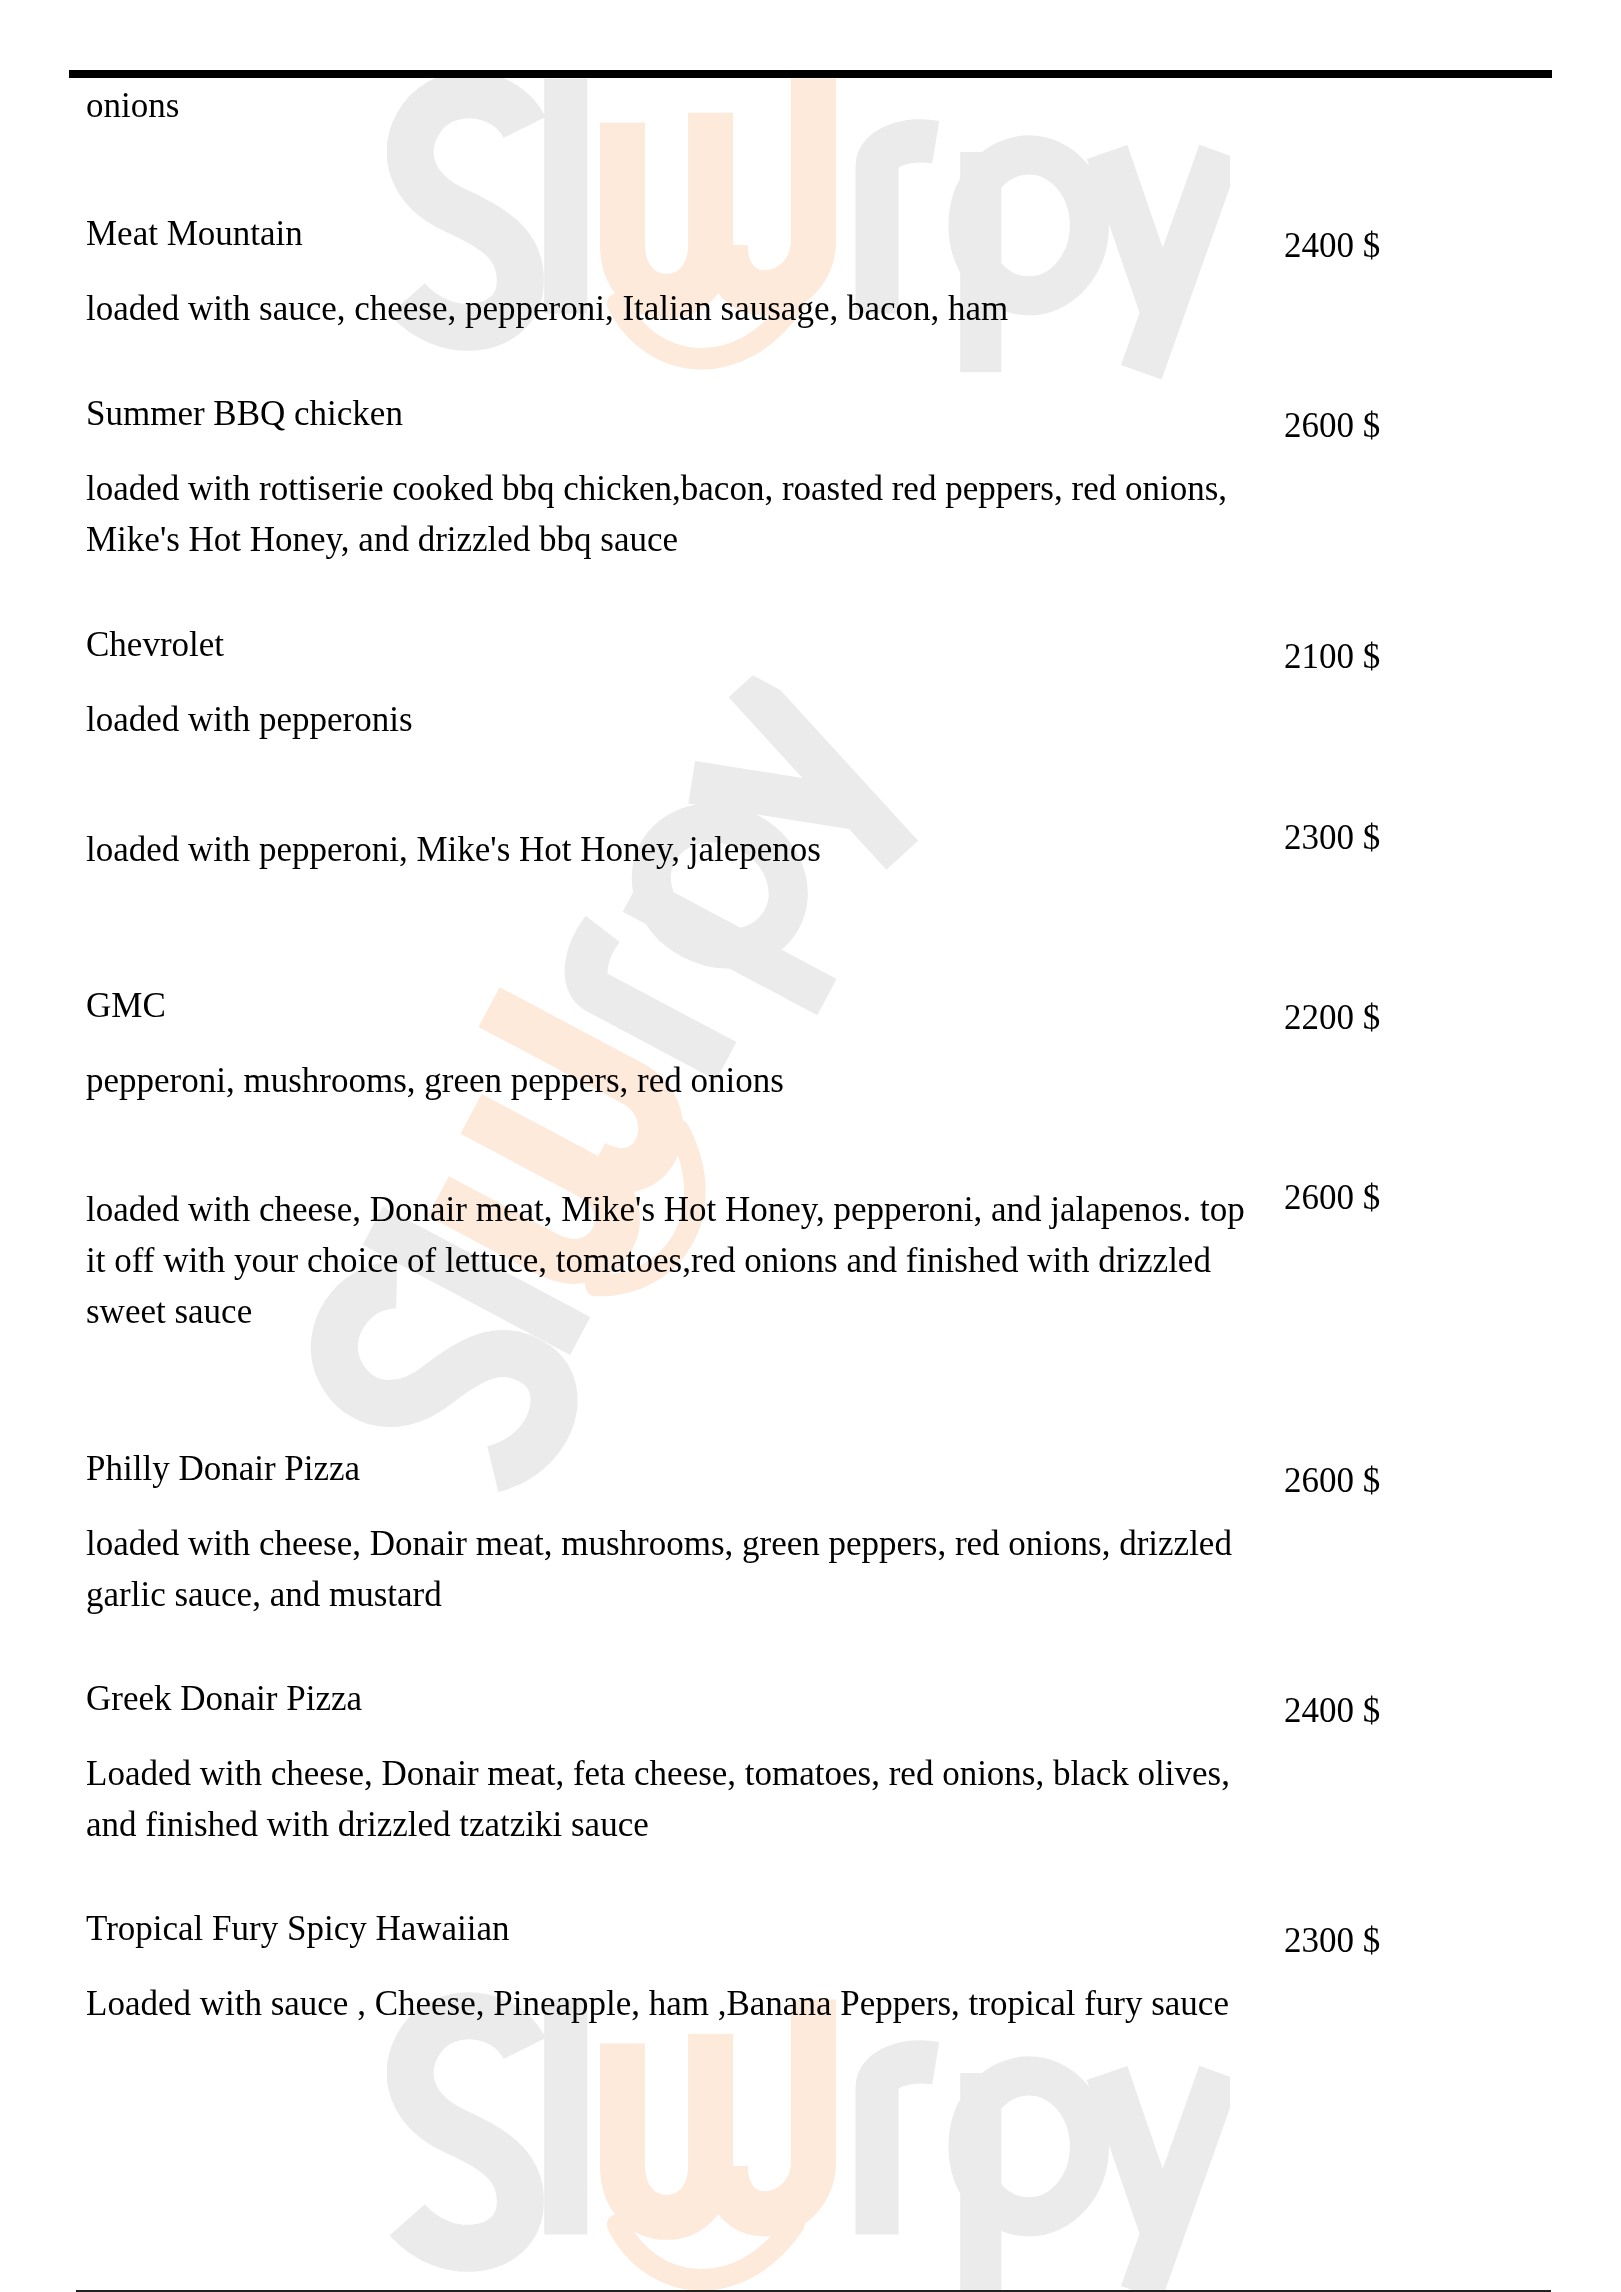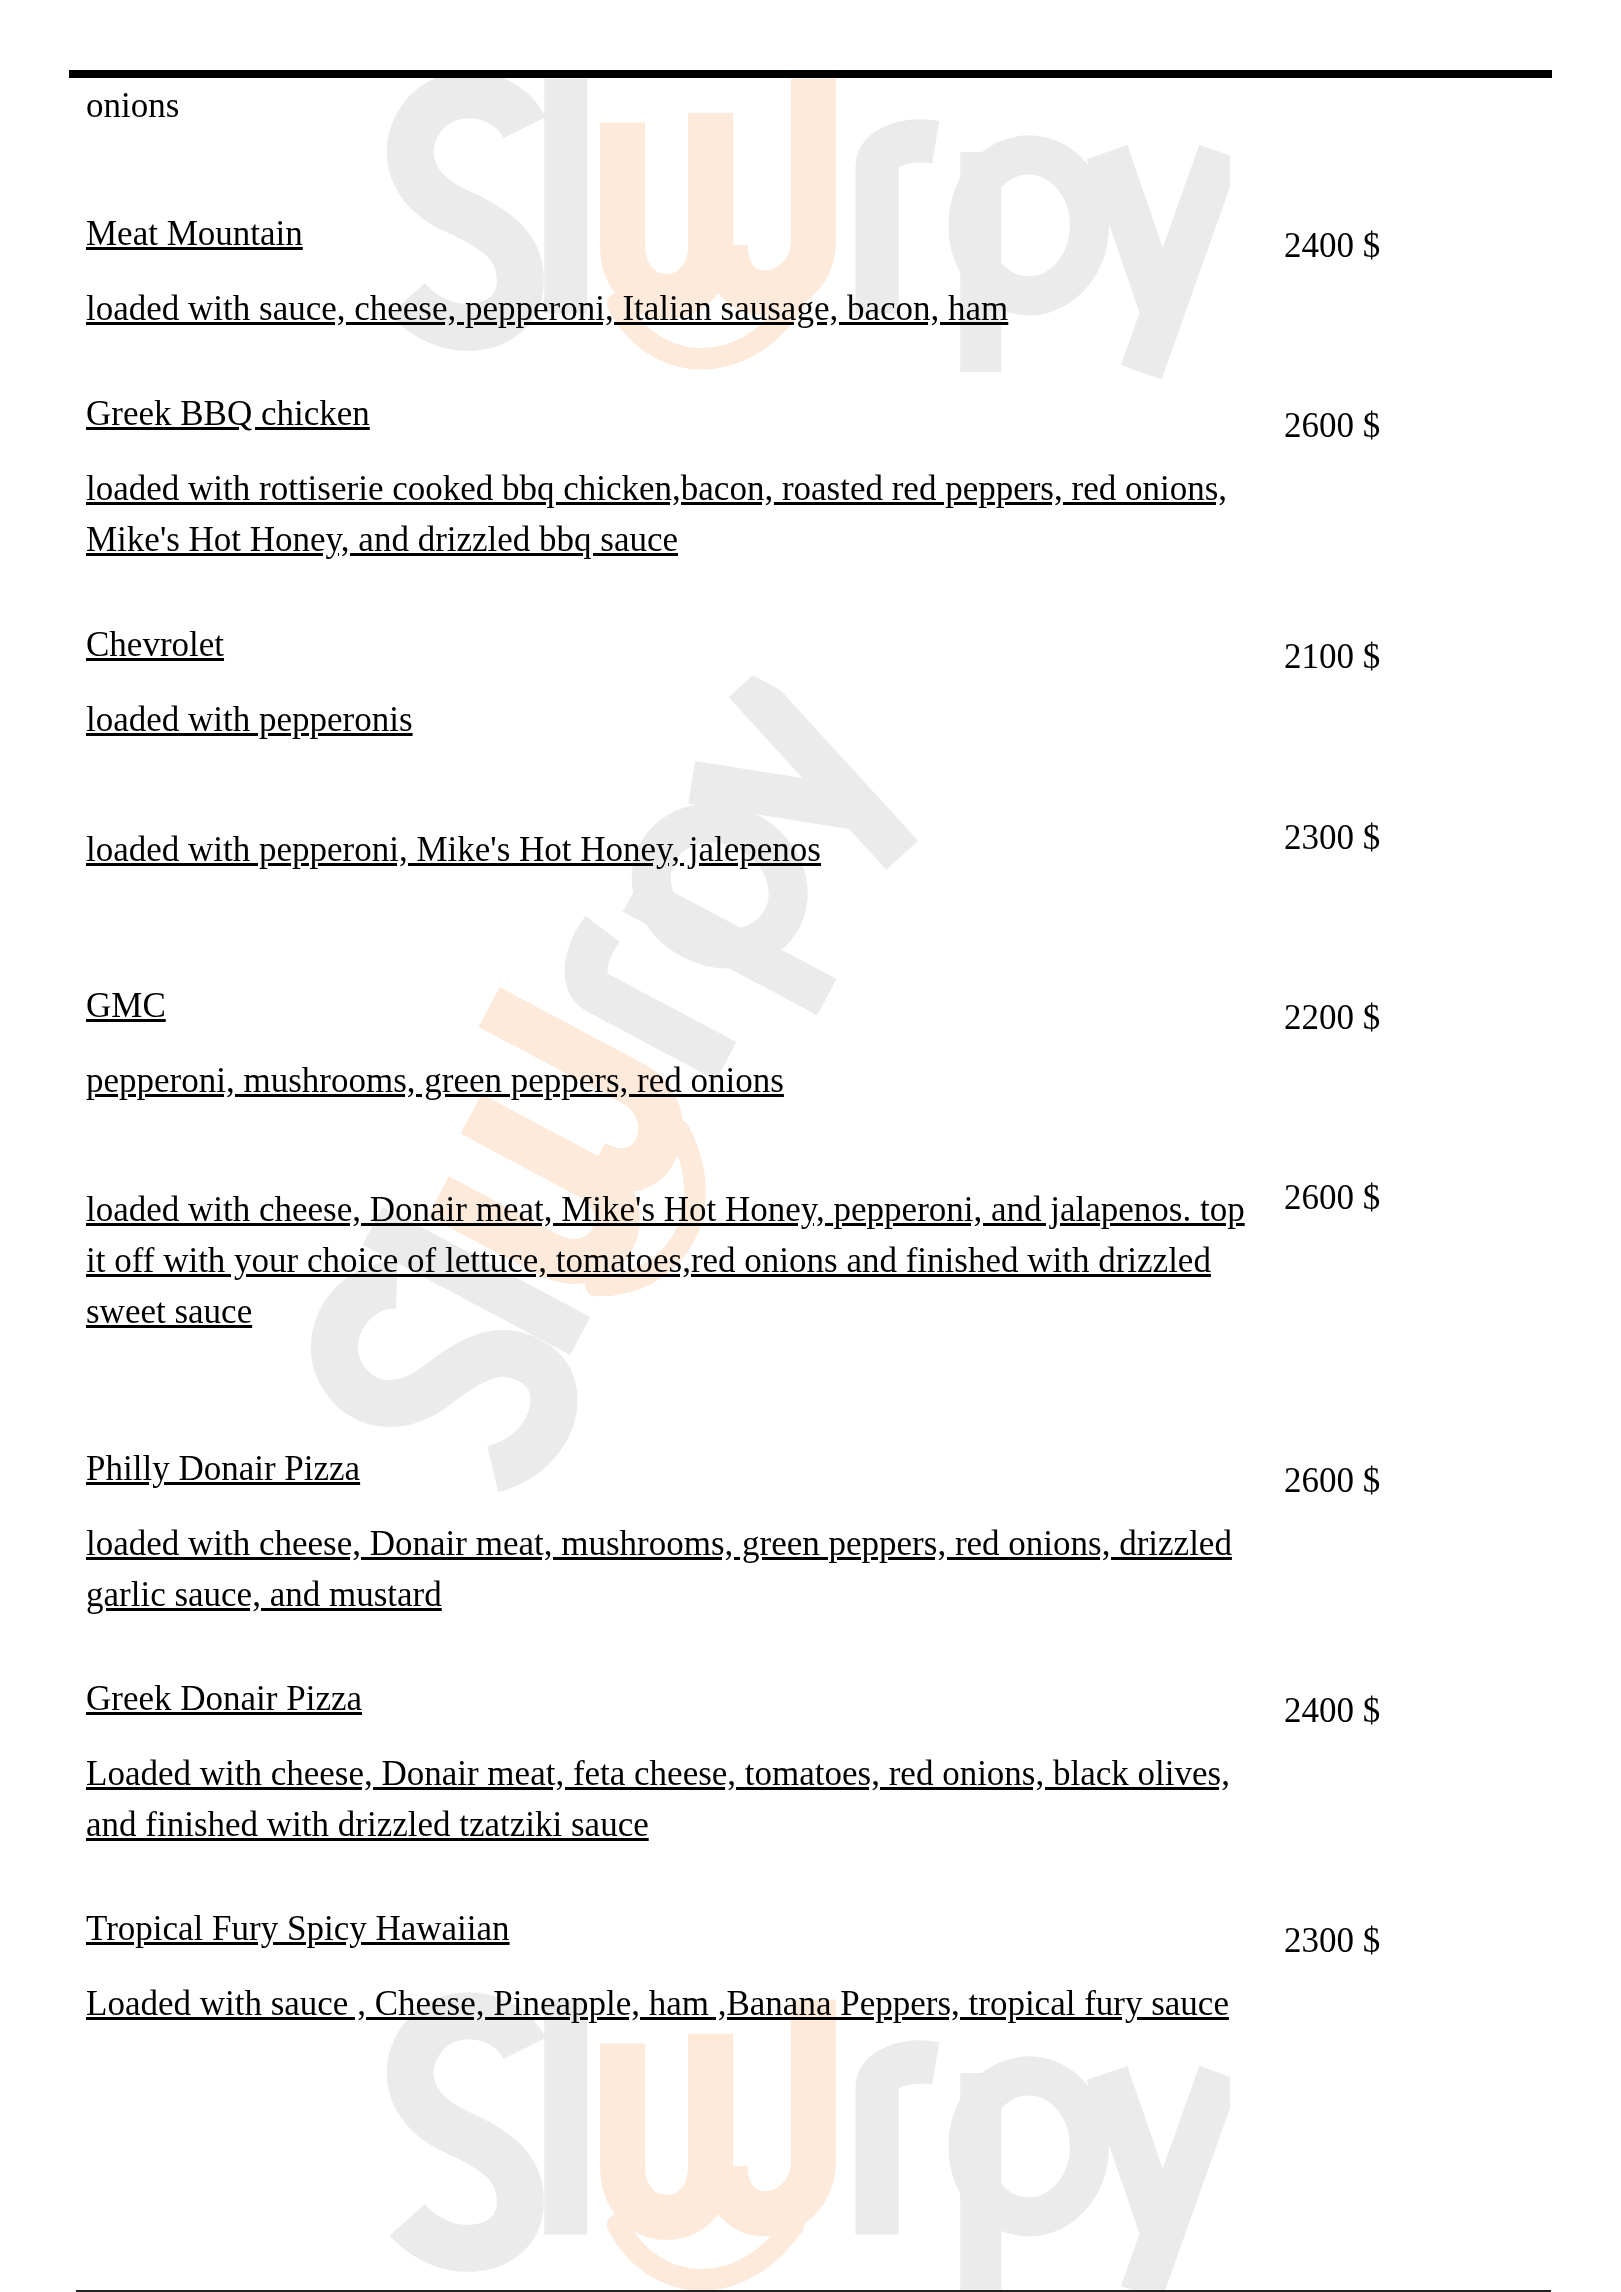--- a/index.html
+++ b/index.html
@@ -64,21 +64,20 @@
     .continuation {
       position: absolute;
       left: 0;
       top: 80px;
       white-space: nowrap;
     }
     .item {
       position: absolute;
       left: 0;
       width: 1451px;
-      text-decoration: underline;
     }
     .item .name {
       display: block;
       white-space: nowrap;
     }
     .item .desc {
       display: block;
       width: 1186px;
       margin-top: 24px;
     }
@@ -150,21 +149,21 @@
   <div class="menu">
     <span class="continuation">onions</span>
 
     <div class="item" style="top:208px">
       <span class="name">Meat Mountain</span>
       <span class="desc">loaded with sauce, cheese, pepperoni, Italian sausage, bacon, ham</span>
       <span class="price">2400 $</span>
     </div>
 
     <div class="item" style="top:388px">
-      <span class="name">Greek BBQ chicken</span>
+      <span class="name">Summer BBQ chicken</span>
       <span class="desc">loaded with rottiserie cooked bbq chicken,bacon, roasted red peppers, red onions, Mike's Hot Honey, and drizzled bbq sauce</span>
       <span class="price">2600 $</span>
     </div>
 
     <div class="item" style="top:619px">
       <span class="name">Chevrolet</span>
       <span class="desc">loaded with pepperonis</span>
       <span class="price">2100 $</span>
     </div>
 

